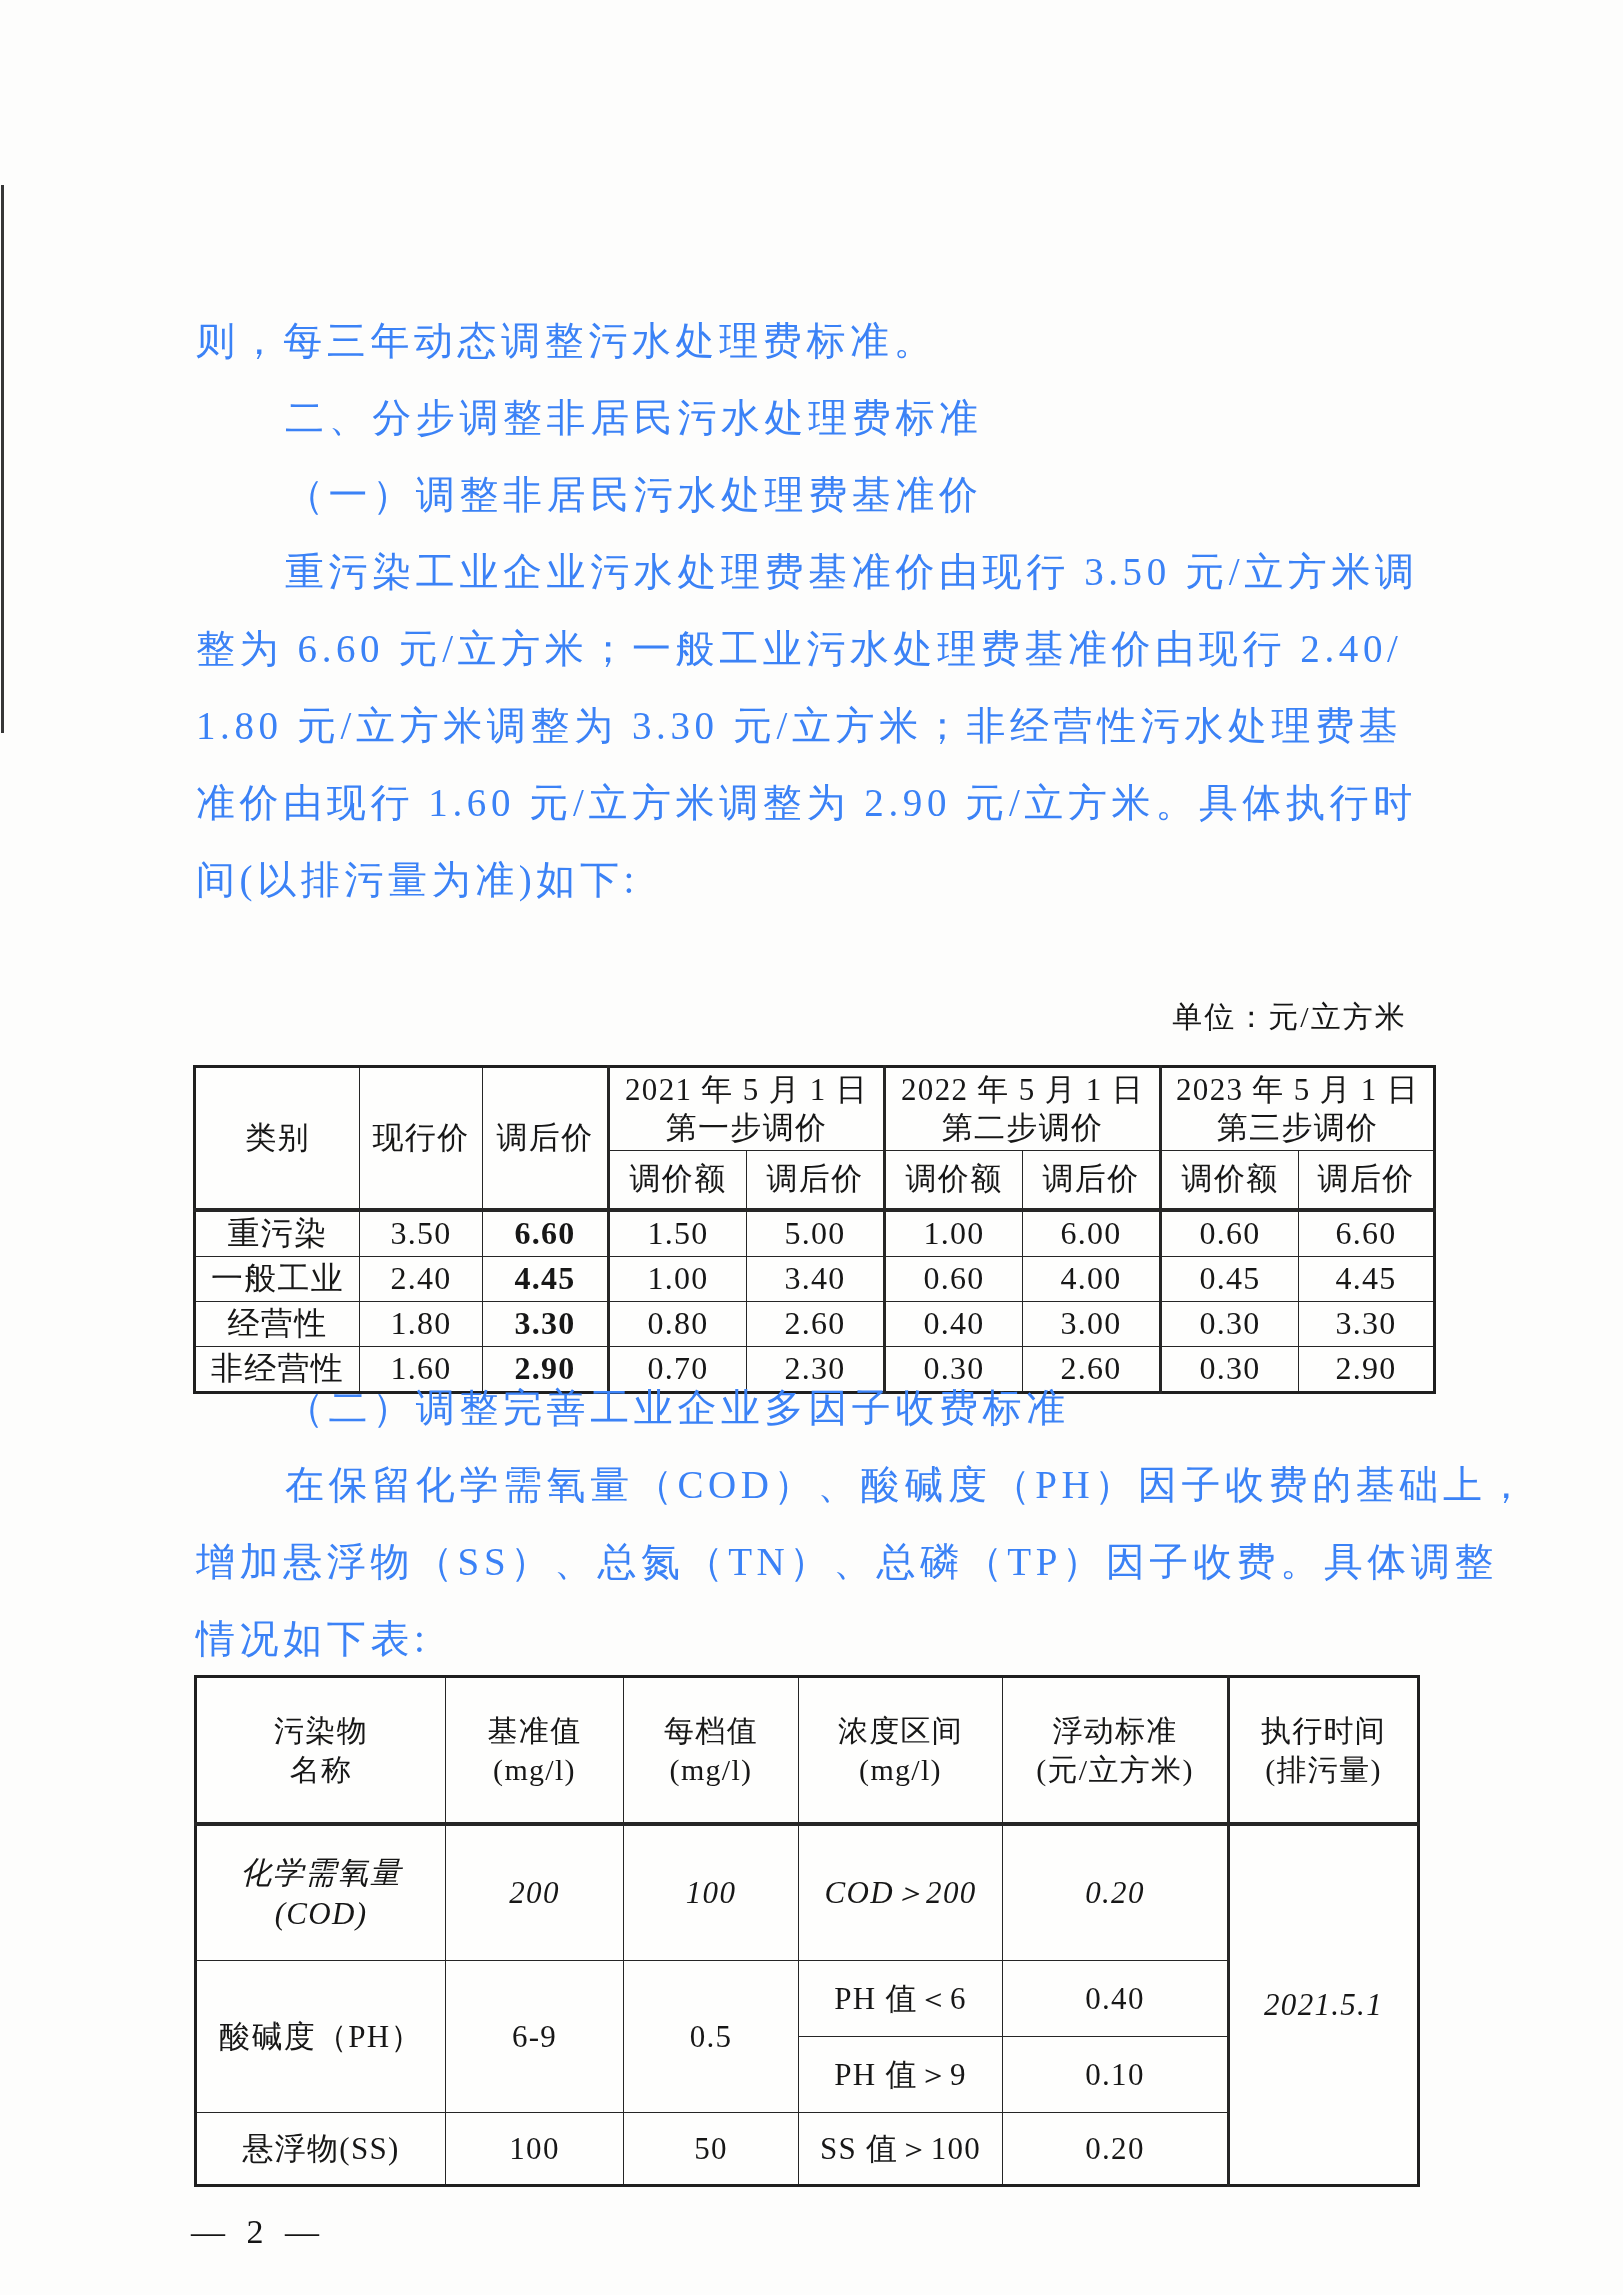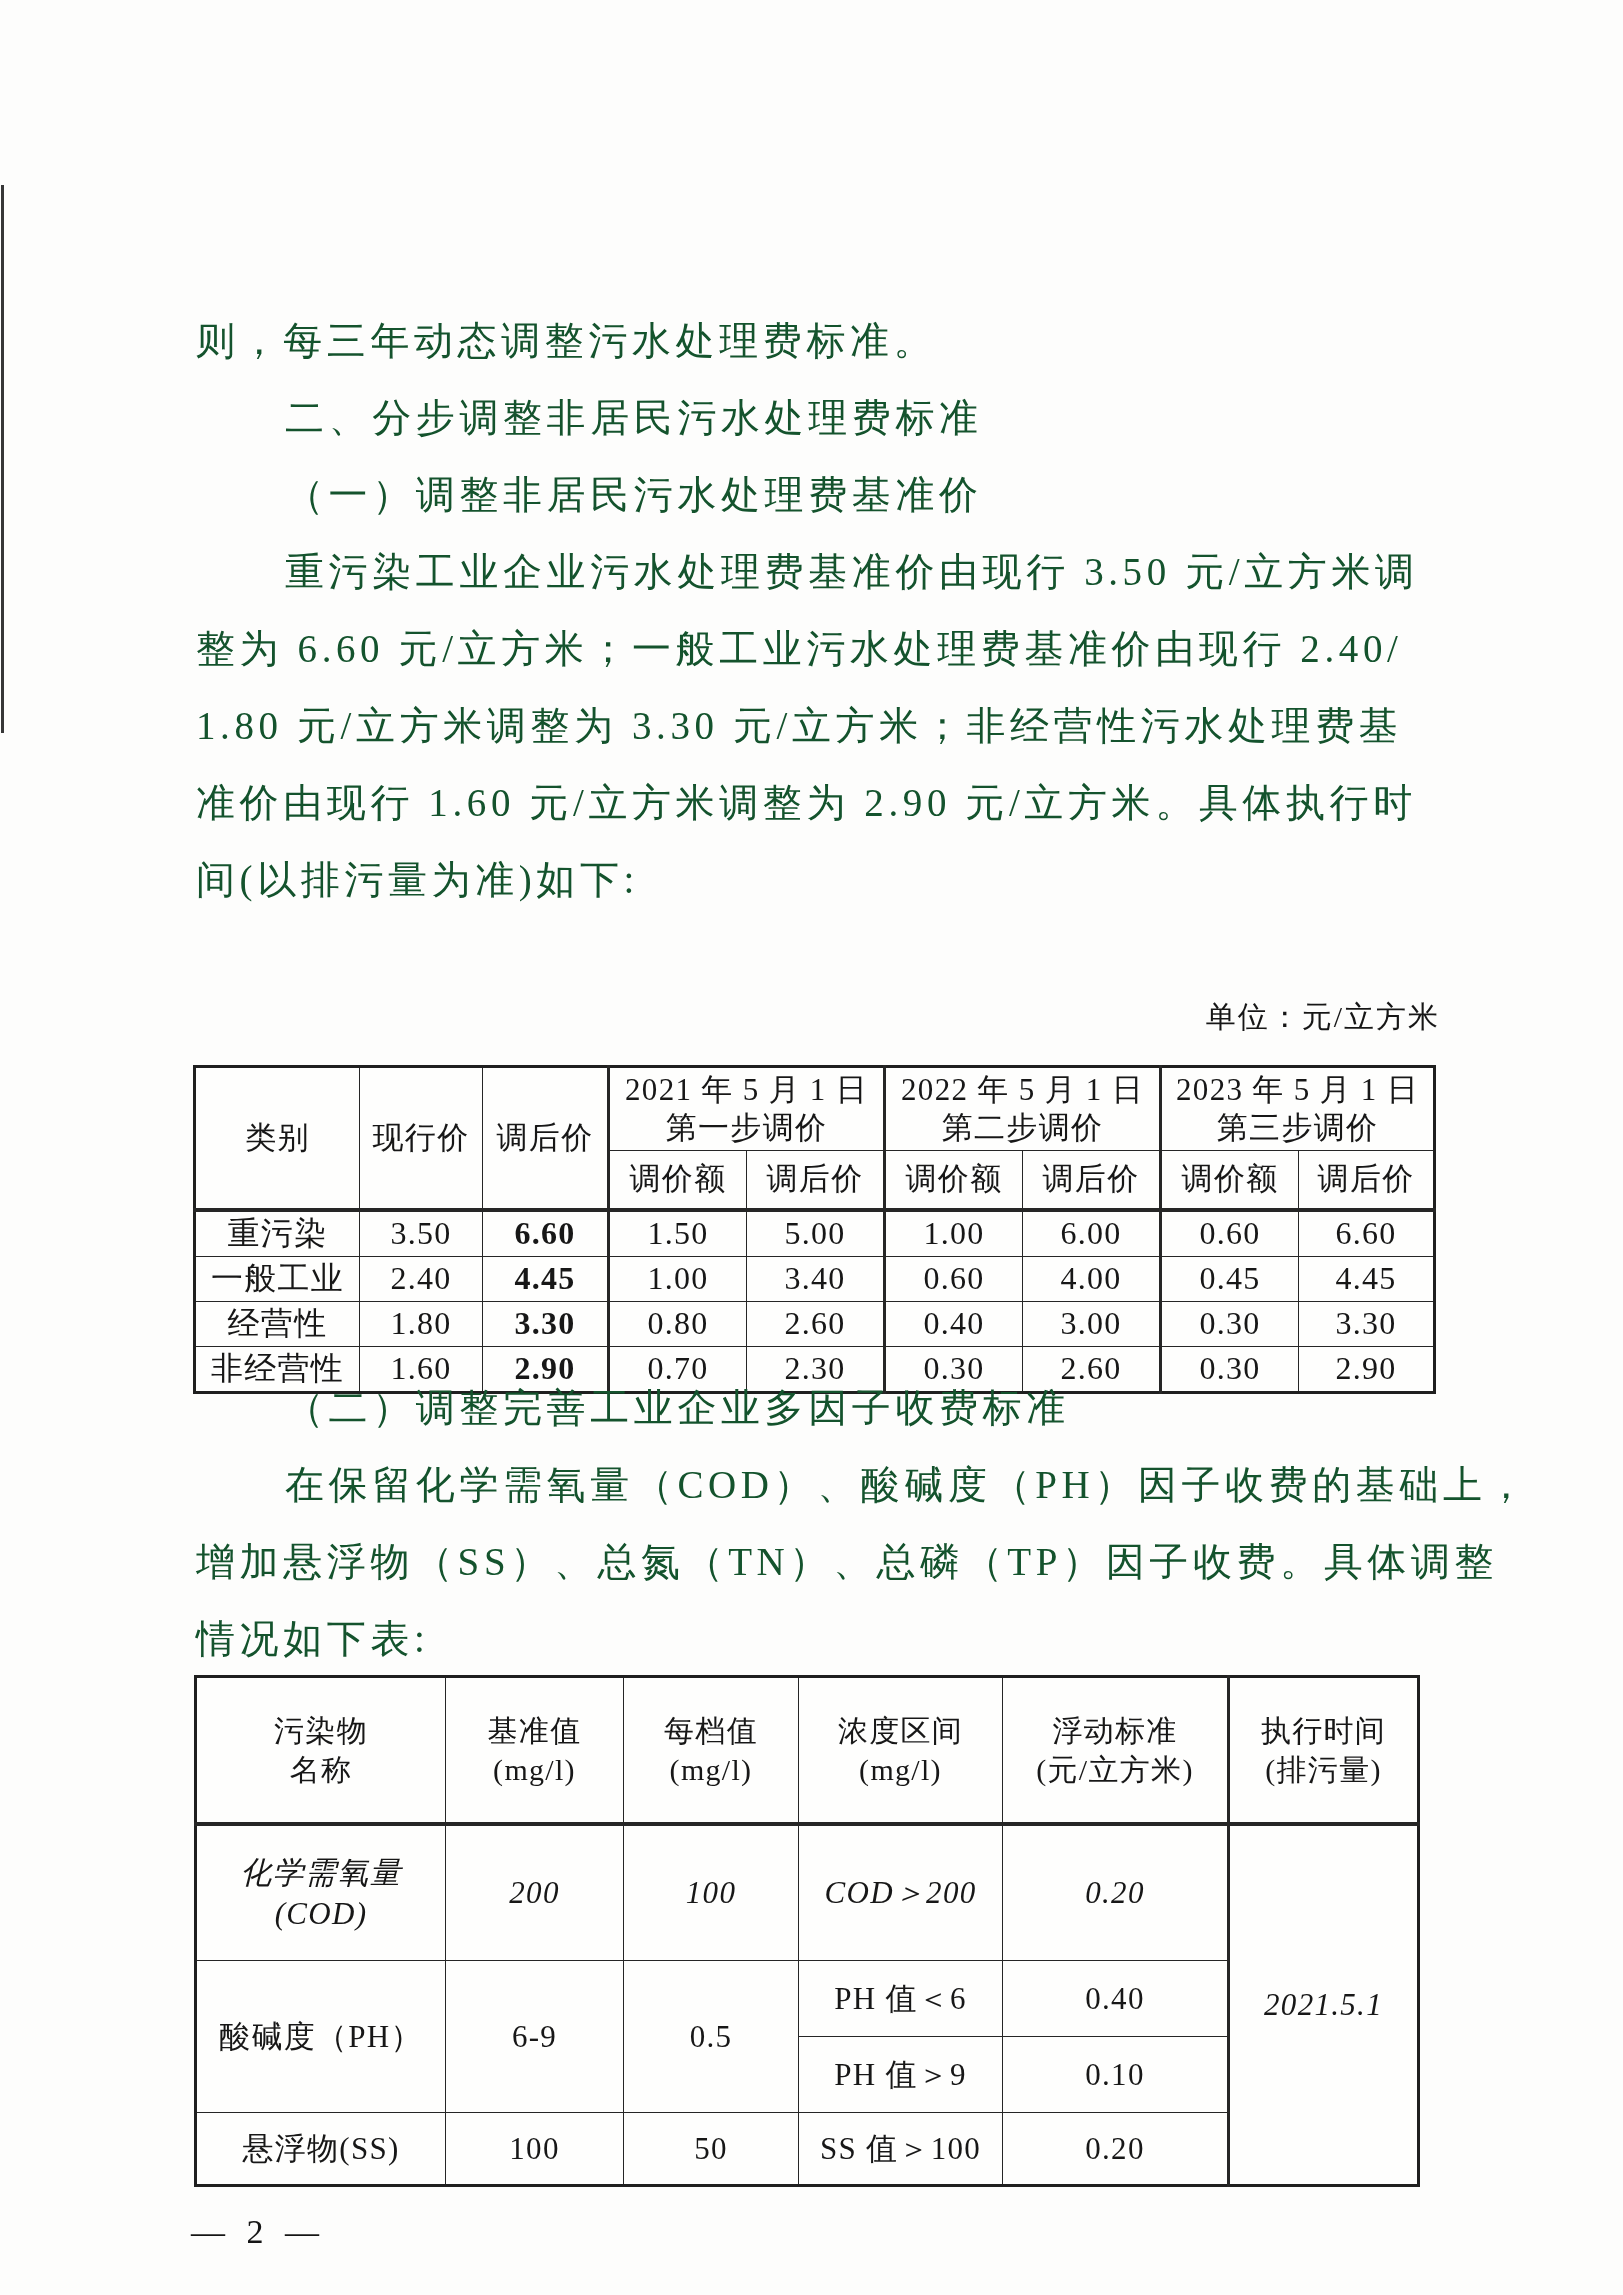--- a/index.html
+++ b/index.html
@@ -18,26 +18,26 @@
   
   .edge-line{
     position:absolute;left:0.7px;top:185px;width:3.3px;height:548px;
     background:#141414;opacity:.85;
   }
   .textblock{position:absolute;left:196px;}
   .tb1{top:302px;}
   .tb2{top:1369px;}
   .line{
     height:77px;display:flex;align-items:center;
-    font-size:39px;letter-spacing:4.6px;white-space:nowrap;color:#14532d;
+    font-size:39px;letter-spacing:4.6px;white-space:nowrap;color:#3b82f6;
   }
   .indent{padding-left:89px;}
   .unit-note{
     position:absolute;top:997px;left:1139px;width:301px;
-    font-size:30px;letter-spacing:2px;text-align:right;color:#161616;
+    font-size:30px;letter-spacing:2px;text-align:center;color:#161616;
   }
   table{border-collapse:collapse;table-layout:fixed;background:#fefefd;}
   th,td{
     border:1.3px solid #262626;text-align:center;vertical-align:middle;
     font-weight:normal;padding:0;color:#171717;
   }
   
   .t1{position:absolute;left:193px;top:1065px;width:1240px;border:3.9px solid #1f1f1f;}
   .t1 th{font-size:31px;letter-spacing:1.3px;}
   .t1 td{font-size:32px;letter-spacing:1.3px;}

